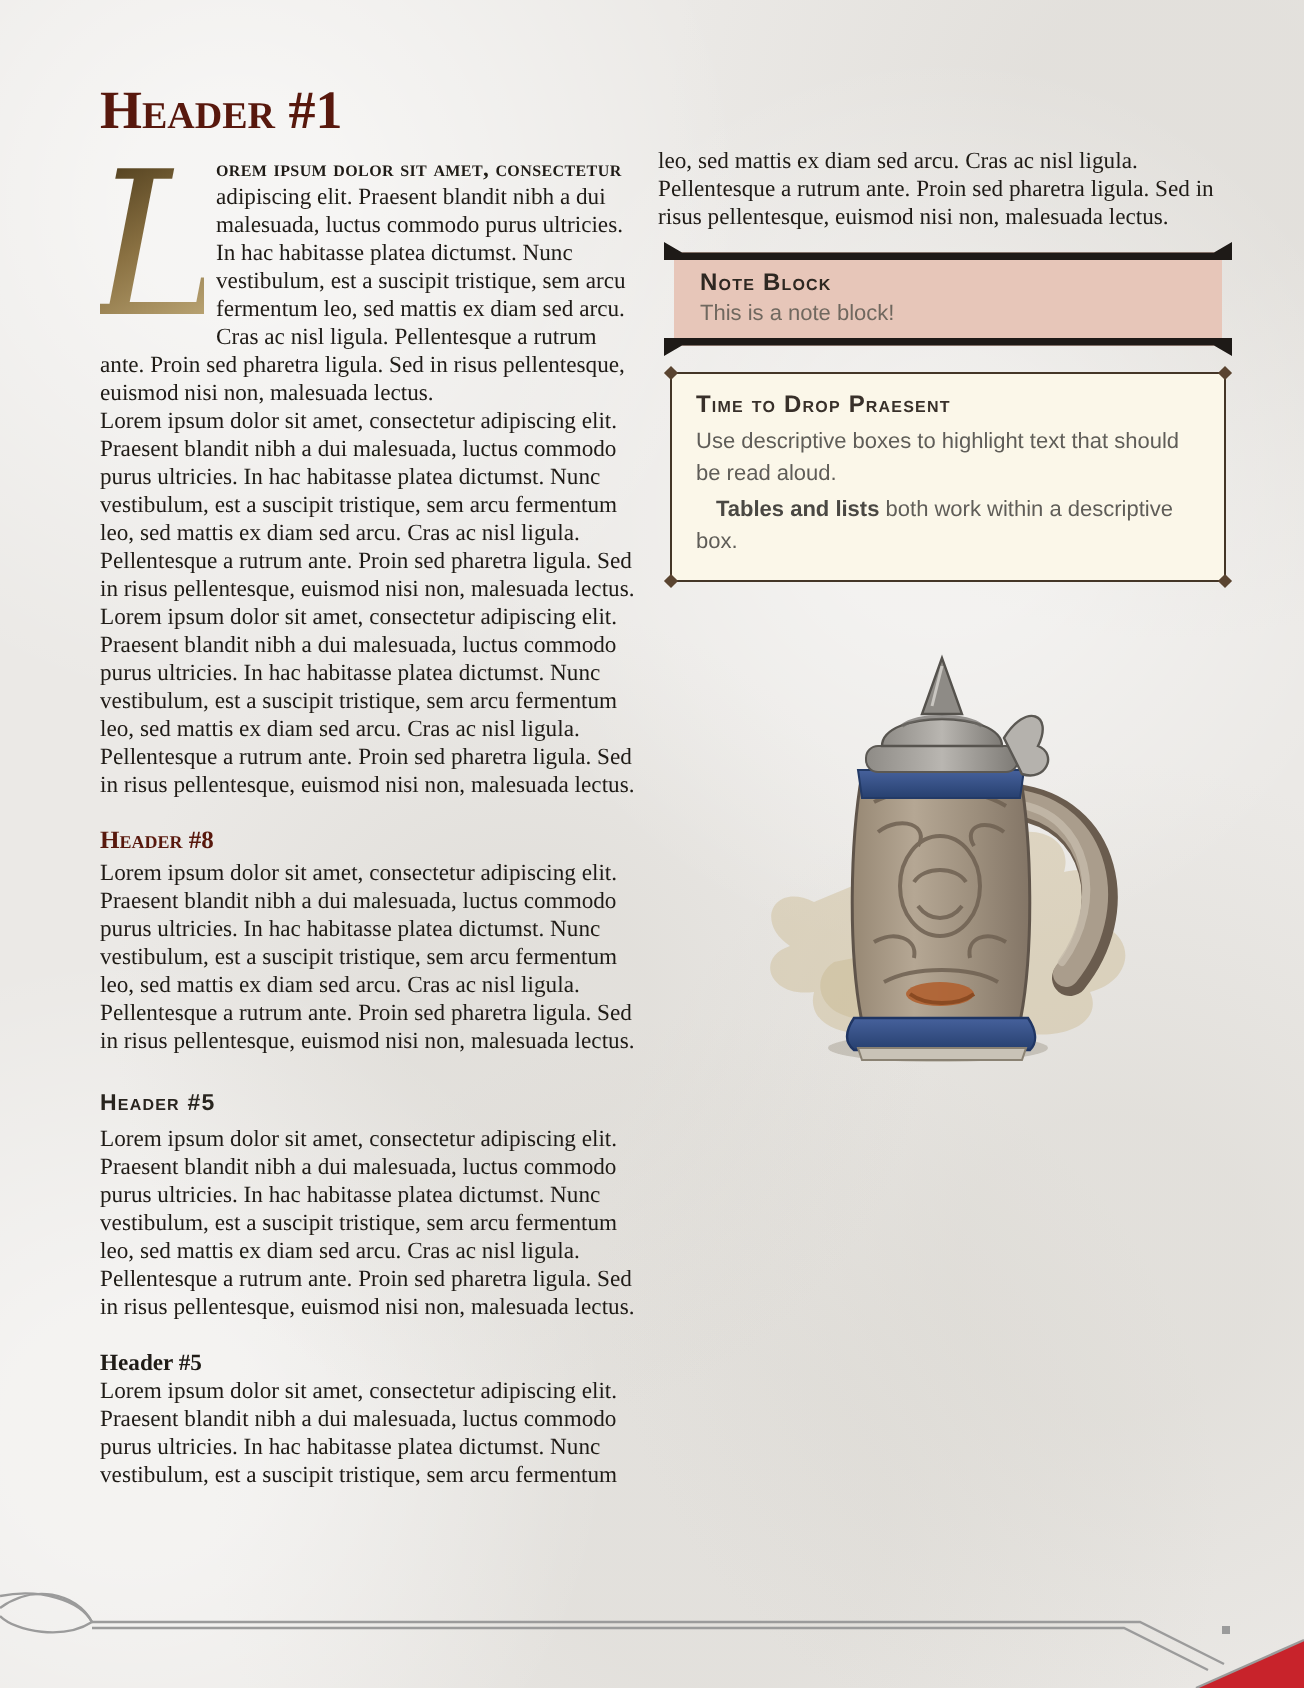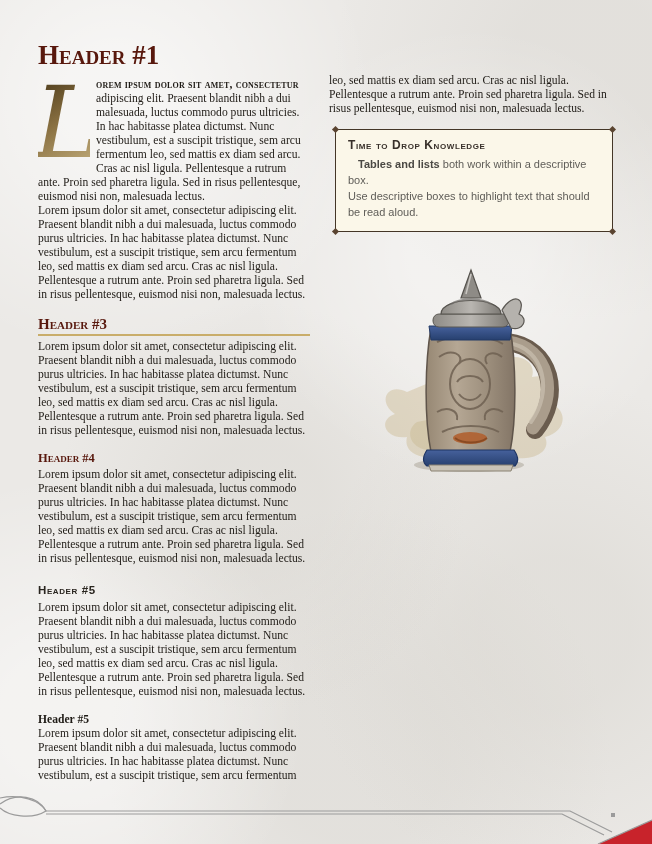--- a/index.html
+++ b/index.html
@@ -14,21 +14,21 @@
       radial-gradient(circle at 72% 30%, rgba(255,255,255,.4) 0 8%, transparent 30%),
       radial-gradient(circle at 40% 60%, rgba(210,207,200,.35) 0 10%, transparent 32%),
       radial-gradient(circle at 85% 75%, rgba(213,210,203,.4) 0 9%, transparent 30%),
       radial-gradient(circle at 10% 85%, rgba(255,255,255,.45) 0 7%, transparent 26%),
       radial-gradient(circle at 55% 90%, rgba(208,205,198,.3) 0 10%, transparent 30%),
       radial-gradient(circle at 90% 8%, rgba(214,211,205,.4) 0 8%, transparent 26%);
     font-family:"Liberation Serif", serif;
     color:#1f1b16;
   }
   .col{position:absolute;top:36px;}
-  .col-left{left:38px;width:272px;height:760px;overflow:hidden;}
+  .col-left{left:50px;width:272px;height:760px;overflow:hidden;}
   .col-right{left:329px;width:288px;height:760px;overflow:hidden;}
 
   p.body-text{
     margin:0 0 0 0;
     font-size:11.6px;line-height:14px;
     text-align:left;
   }
   h1.hb,h2.hb,h3.hb,h4.hb{
     font-family:"Liberation Serif", serif;
     color:#58180D;font-variant:small-caps;font-weight:700;margin:0;
@@ -120,47 +120,52 @@
   <div class="col col-left">
 
     <h1 class="hb">Header #1</h1>
 
     <p class="body-text">
       <span class="drop-cap">L</span><span class="lead-caps">orem ipsum dolor sit amet, consectetur</span><span> adipiscing elit. Praesent blandit nibh a dui malesuada, luctus commodo purus ultricies. In hac habitasse platea dictumst. Nunc vestibulum, est a suscipit tristique, sem arcu fermentum leo, sed mattis ex diam sed arcu. Cras ac nisl ligula. Pellentesque a rutrum ante. Proin sed pharetra ligula. Sed in risus pellentesque, euismod nisi non, malesuada lectus.</span>
     </p>
 
     <p class="body-text">Lorem ipsum dolor sit amet, consectetur adipiscing elit. Praesent blandit nibh a dui malesuada, luctus commodo purus ultricies. In hac habitasse platea dictumst. Nunc vestibulum, est a suscipit tristique, sem arcu fermentum leo, sed mattis ex diam sed arcu. Cras ac nisl ligula. Pellentesque a rutrum ante. Proin sed pharetra ligula. Sed in risus pellentesque, euismod nisi non, malesuada lectus.</p>
 
-    <h3 class="hb">Header #3</h3>
-    <p class="body-text">Lorem ipsum dolor sit amet, consectetur adipiscing elit. Praesent blandit nibh a dui malesuada, luctus commodo purus ultricies. In hac habitasse platea dictumst. Nunc vestibulum, est a suscipit tristique, sem arcu fermentum leo, sed mattis ex diam sed arcu. Cras ac nisl ligula. Pellentesque a rutrum ante. Proin sed pharetra ligula. Sed in risus pellentesque, euismod nisi non, malesuada lectus.</p>
-
-    <h4 class="hb">Header #4</h4>
+    <p class="body-text">Lorem ipsum dolor sit amet, consectetur adipiscing elit. Praesent blandit nibh a dui malesuada, luctus commodo purus ultricies. In hac habitasse platea dictumst. Nunc vestibulum, est a suscipit tristique, sem arcu fermentum leo, sed mattis ex diam sed arcu. Cras ac nisl ligula. Pellentesque a rutrum ante. Proin sed pharetra ligula. Sed in risus pellentesque, euismod nisi non, malesuada lectus.</p>
+
+    <h4 class="hb">Header #8</h4>
     <p class="body-text">Lorem ipsum dolor sit amet, consectetur adipiscing elit. Praesent blandit nibh a dui malesuada, luctus commodo purus ultricies. In hac habitasse platea dictumst. Nunc vestibulum, est a suscipit tristique, sem arcu fermentum leo, sed mattis ex diam sed arcu. Cras ac nisl ligula. Pellentesque a rutrum ante. Proin sed pharetra ligula. Sed in risus pellentesque, euismod nisi non, malesuada lectus.</p>
 
     <h5 class="hb">Header #5</h5>
     <p class="body-text">Lorem ipsum dolor sit amet, consectetur adipiscing elit. Praesent blandit nibh a dui malesuada, luctus commodo purus ultricies. In hac habitasse platea dictumst. Nunc vestibulum, est a suscipit tristique, sem arcu fermentum leo, sed mattis ex diam sed arcu. Cras ac nisl ligula. Pellentesque a rutrum ante. Proin sed pharetra ligula. Sed in risus pellentesque, euismod nisi non, malesuada lectus.</p>
 
     <h6 class="hb">Header #5</h6>
     <p class="body-text">Lorem ipsum dolor sit amet, consectetur adipiscing elit. Praesent blandit nibh a dui malesuada, luctus commodo purus ultricies. In hac habitasse platea dictumst. Nunc vestibulum, est a suscipit tristique, sem arcu fermentum</p>
 
   </div>
 
   <div class="col col-right">
 
     <p class="body-text" style="margin-top:38px;">leo, sed mattis ex diam sed arcu. Cras ac nisl ligula. Pellentesque a rutrum ante. Proin sed pharetra ligula. Sed in risus pellentesque, euismod nisi non, malesuada lectus.</p>
 
+    <div class="note-block">
+      <div class="note-bar top"></div>
+      <div class="note-bar bottom"></div>
+      <p class="note-title">Note Block</p>
+      <p class="note-body">This is a note block!</p>
+    </div>
 
     <div class="desc-box">
       <span class="corner-dot tl"></span>
       <span class="corner-dot tr"></span>
       <span class="corner-dot bl"></span>
       <span class="corner-dot br"></span>
-      <p class="desc-title">Time to Drop Knowledge</p>
+      <p class="desc-title">Time to Drop Praesent</p>
+      <p class="desc-body">Use descriptive boxes to highlight text that should be read aloud.</p>
       <p class="desc-body indent"><span class="desc-bold">Tables and lists</span><span> both work within a descriptive box.</span></p>
-      <p class="desc-body">Use descriptive boxes to highlight text that should be read aloud.</p>
     </div>
 
     <div class="stein-wrap">
       <svg width="250" height="215" viewBox="0 0 250 215">
         <defs>
           <linearGradient id="bodyg" x1="0" y1="0" x2="1" y2="0">
             <stop offset="0" stop-color="#978874"></stop>
             <stop offset="0.35" stop-color="#b5a794"></stop>
             <stop offset="0.7" stop-color="#9c8e7c"></stop>
             <stop offset="1" stop-color="#837566"></stop>

